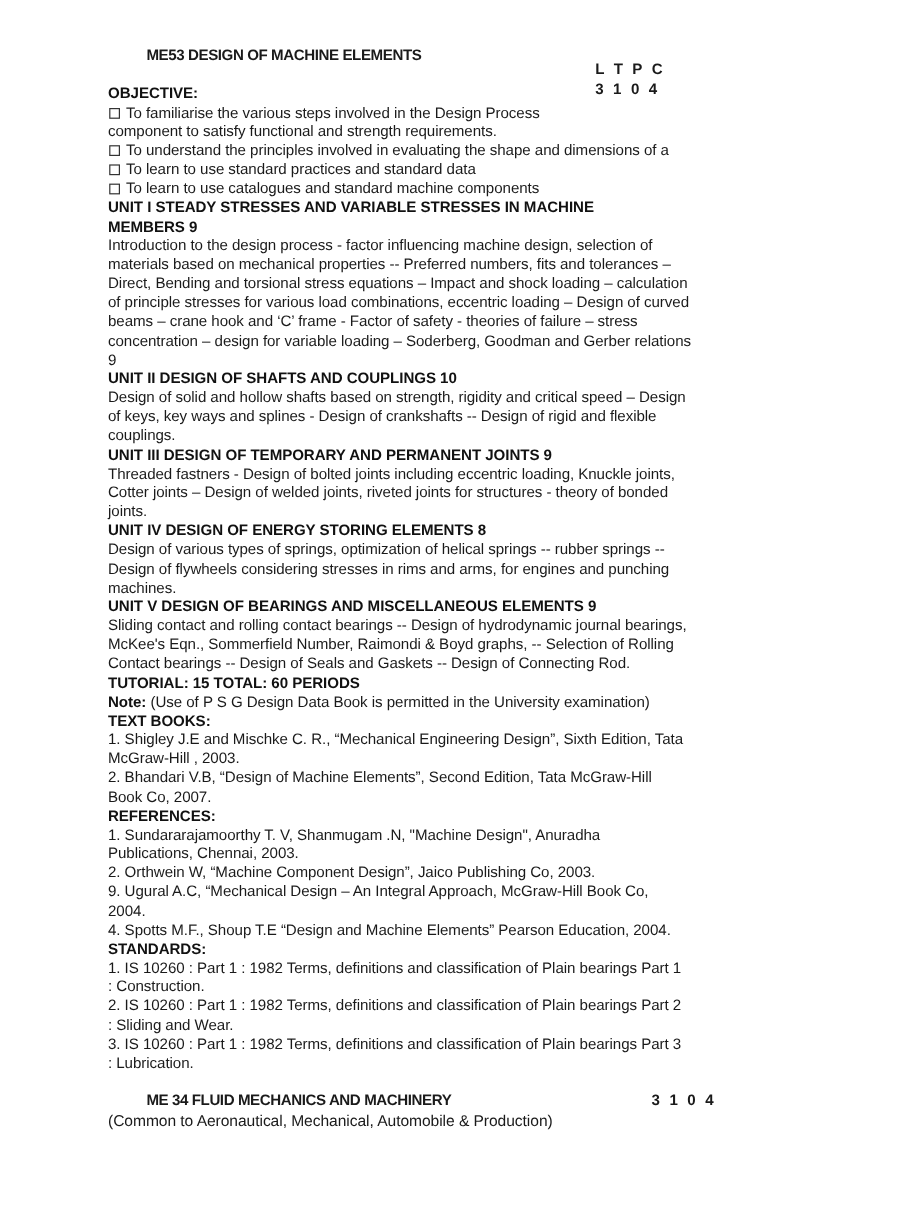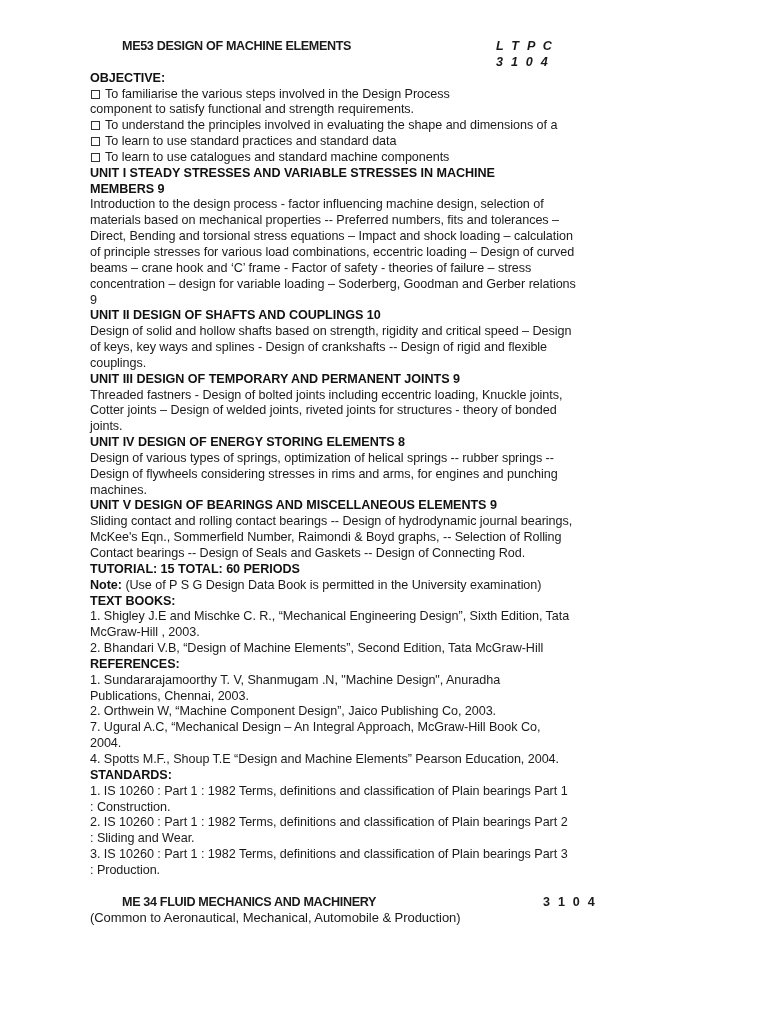--- a/index.html
+++ b/index.html
@@ -22,24 +22,23 @@
       width: 560px;
       font-size: 12.6px;
       line-height: 15.85px;
       letter-spacing: -0.05px;
     }
     .b { font-weight: bold; color: #111; }
     .row { position: relative; white-space: nowrap; padding-left: 32px; }
     .row .right {
       position: absolute;
       left: 406px;
-      top: 0;
+      top: 12px;
       font-weight: bold;
       letter-spacing: 2.2px;
-      font-style: italic;
     }
     .row .right2 {
       position: absolute;
       left: 453px;
       top: 0;
       font-weight: bold;
       letter-spacing: 2.2px;
     }
     .title { font-weight: bold; letter-spacing: -0.35px; }
     .line { display: block; white-space: nowrap; }
@@ -120,40 +119,41 @@
   </div>
 
   <span class="line b">TUTORIAL: 15 TOTAL: 60 PERIODS</span>
   <span class="line"><span class="b">Note:</span><span> (Use of P S G Design Data Book is permitted in the University examination)</span></span>
 
   <div>
     <span class="line b">TEXT BOOKS:</span>
     <span class="line">1. Shigley J.E and Mischke C. R., “Mechanical Engineering Design”, Sixth Edition, Tata</span>
     <span class="line">McGraw-Hill , 2003.</span>
     <span class="line">2. Bhandari V.B, “Design of Machine Elements”, Second Edition, Tata McGraw-Hill</span>
+    <span class="line">Book Co, 2007.</span>
   </div>
 
   <div>
     <span class="line b">REFERENCES:</span>
     <span class="line">1. Sundararajamoorthy T. V, Shanmugam .N, "Machine Design", Anuradha</span>
     <span class="line">Publications, Chennai, 2003.</span>
     <span class="line">2. Orthwein W, “Machine Component Design”, Jaico Publishing Co, 2003.</span>
-    <span class="line">7. Ugural A.C, “Mechanical Design – An Integral Approach, McGraw-Hill Book Co,</span>
+    <span class="line">9. Ugural A.C, “Mechanical Design – An Integral Approach, McGraw-Hill Book Co,</span>
     <span class="line">2004.</span>
     <span class="line">4. Spotts M.F., Shoup T.E “Design and Machine Elements” Pearson Education, 2004.</span>
   </div>
 
   <div>
     <span class="line b">STANDARDS:</span>
     <span class="line">1. IS 10260 : Part 1 : 1982 Terms, definitions and classification of Plain bearings Part 1</span>
     <span class="line">: Construction.</span>
     <span class="line">2. IS 10260 : Part 1 : 1982 Terms, definitions and classification of Plain bearings Part 2</span>
     <span class="line">: Sliding and Wear.</span>
     <span class="line">3. IS 10260 : Part 1 : 1982 Terms, definitions and classification of Plain bearings Part 3</span>
-    <span class="line">: Production.</span>
+    <span class="line">: Lubrication.</span>
   </div>
 
   <div class="gap"></div>
 
   <div class="row">
     <span class="title">ME 34 FLUID MECHANICS AND MACHINERY</span>
     <span class="right2">3 1 0 4</span>
   </div>
   <span class="line sub">(Common to Aeronautical, Mechanical, Automobile &amp; Production)</span>
 

